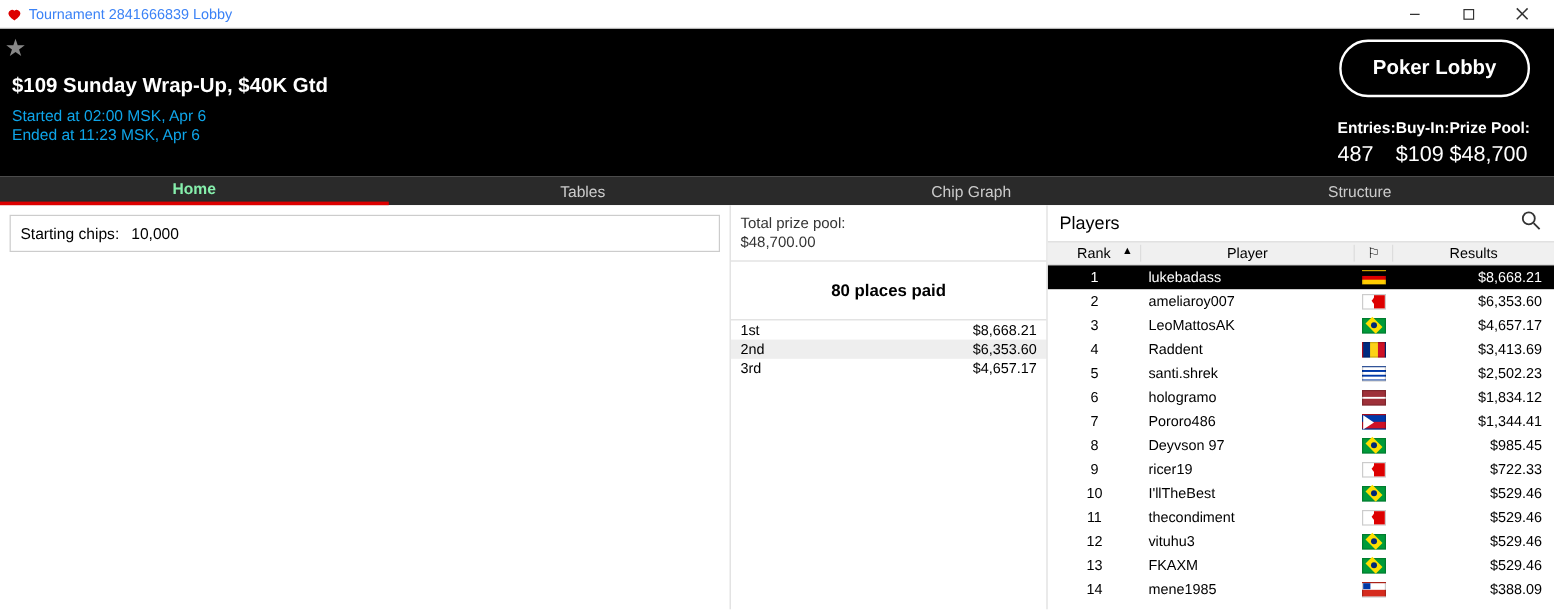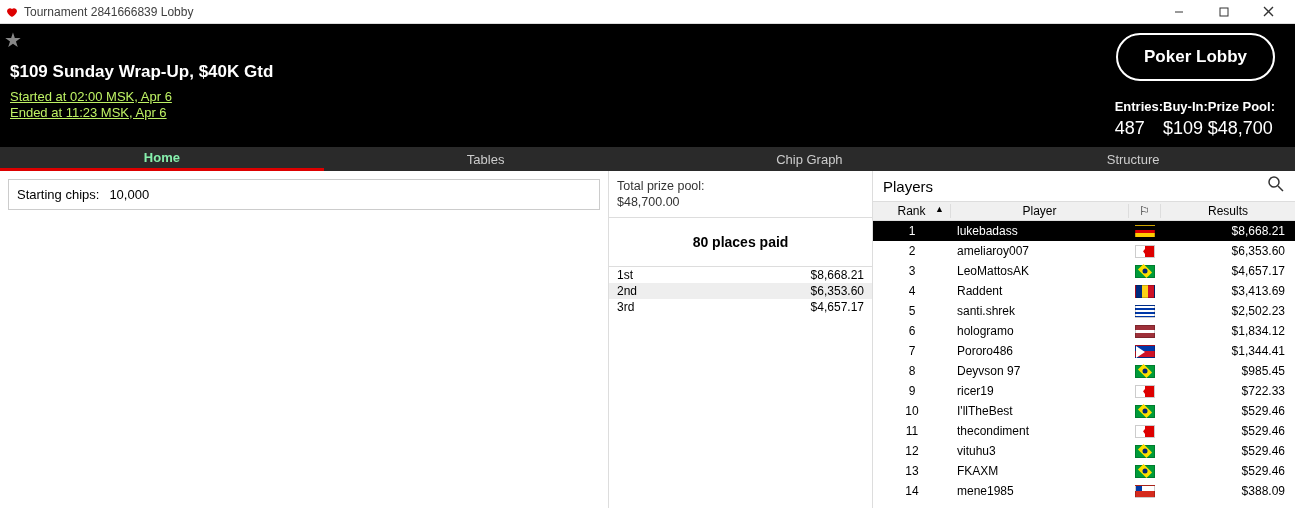--- a/index.html
+++ b/index.html
@@ -17,21 +17,21 @@
       display: flex;
       align-items: center;
       padding: 0 4px;
       border-bottom: 1px solid #ddd;
     }
     .titlebar-icon {
       width: 16px; height: 16px;
       display: flex; align-items: center; justify-content: center;
       margin-right: 4px;
     }
-    .titlebar-title { font-size: 12px; color: #404040; flex: 1; }
+    .titlebar-title { font-size: 12px; color: #3b82f6; flex: 1; }
     .win-controls { display: flex; gap: 0; }
     .win-btn { width: 45px; height: 24px; display: flex; align-items: center; justify-content: center; cursor: pointer; }
 
     
     .header {
       background: #000;
       color: #fff;
       height: 123px;
       display: flex;
       align-items: center;
@@ -60,21 +60,21 @@
       font-size: 11px;
       font-weight: bold;
       padding: 4px 14px;
       margin-top: -10px;
       position: relative;
       z-index: 2;
       clip-path: polygon(6% 0, 94% 0, 100% 50%, 94% 100%, 6% 100%, 0 50%);
     }
     .tournament-info { flex: 1; display: flex; flex-direction: column; justify-content: center; gap: 1px; margin-top: 10px;}
     .tournament-title { font-size: 17px; font-weight: bold; margin-bottom: 6px; }
-    .tournament-time { font-size: 13px; color: #bef264; text-decoration: underline; }
+    .tournament-time { font-size: 13px; color: #0ea5e9; }
     .header-right {
       margin-left: auto;
       display: flex; flex-direction: column; align-items: flex-end;
       gap: 18px;
     }
     .lobby-btn {
       border: 2px solid #fff;
       border-radius: 24px;
       padding: 12px 26px;
       font-size: 17px;

